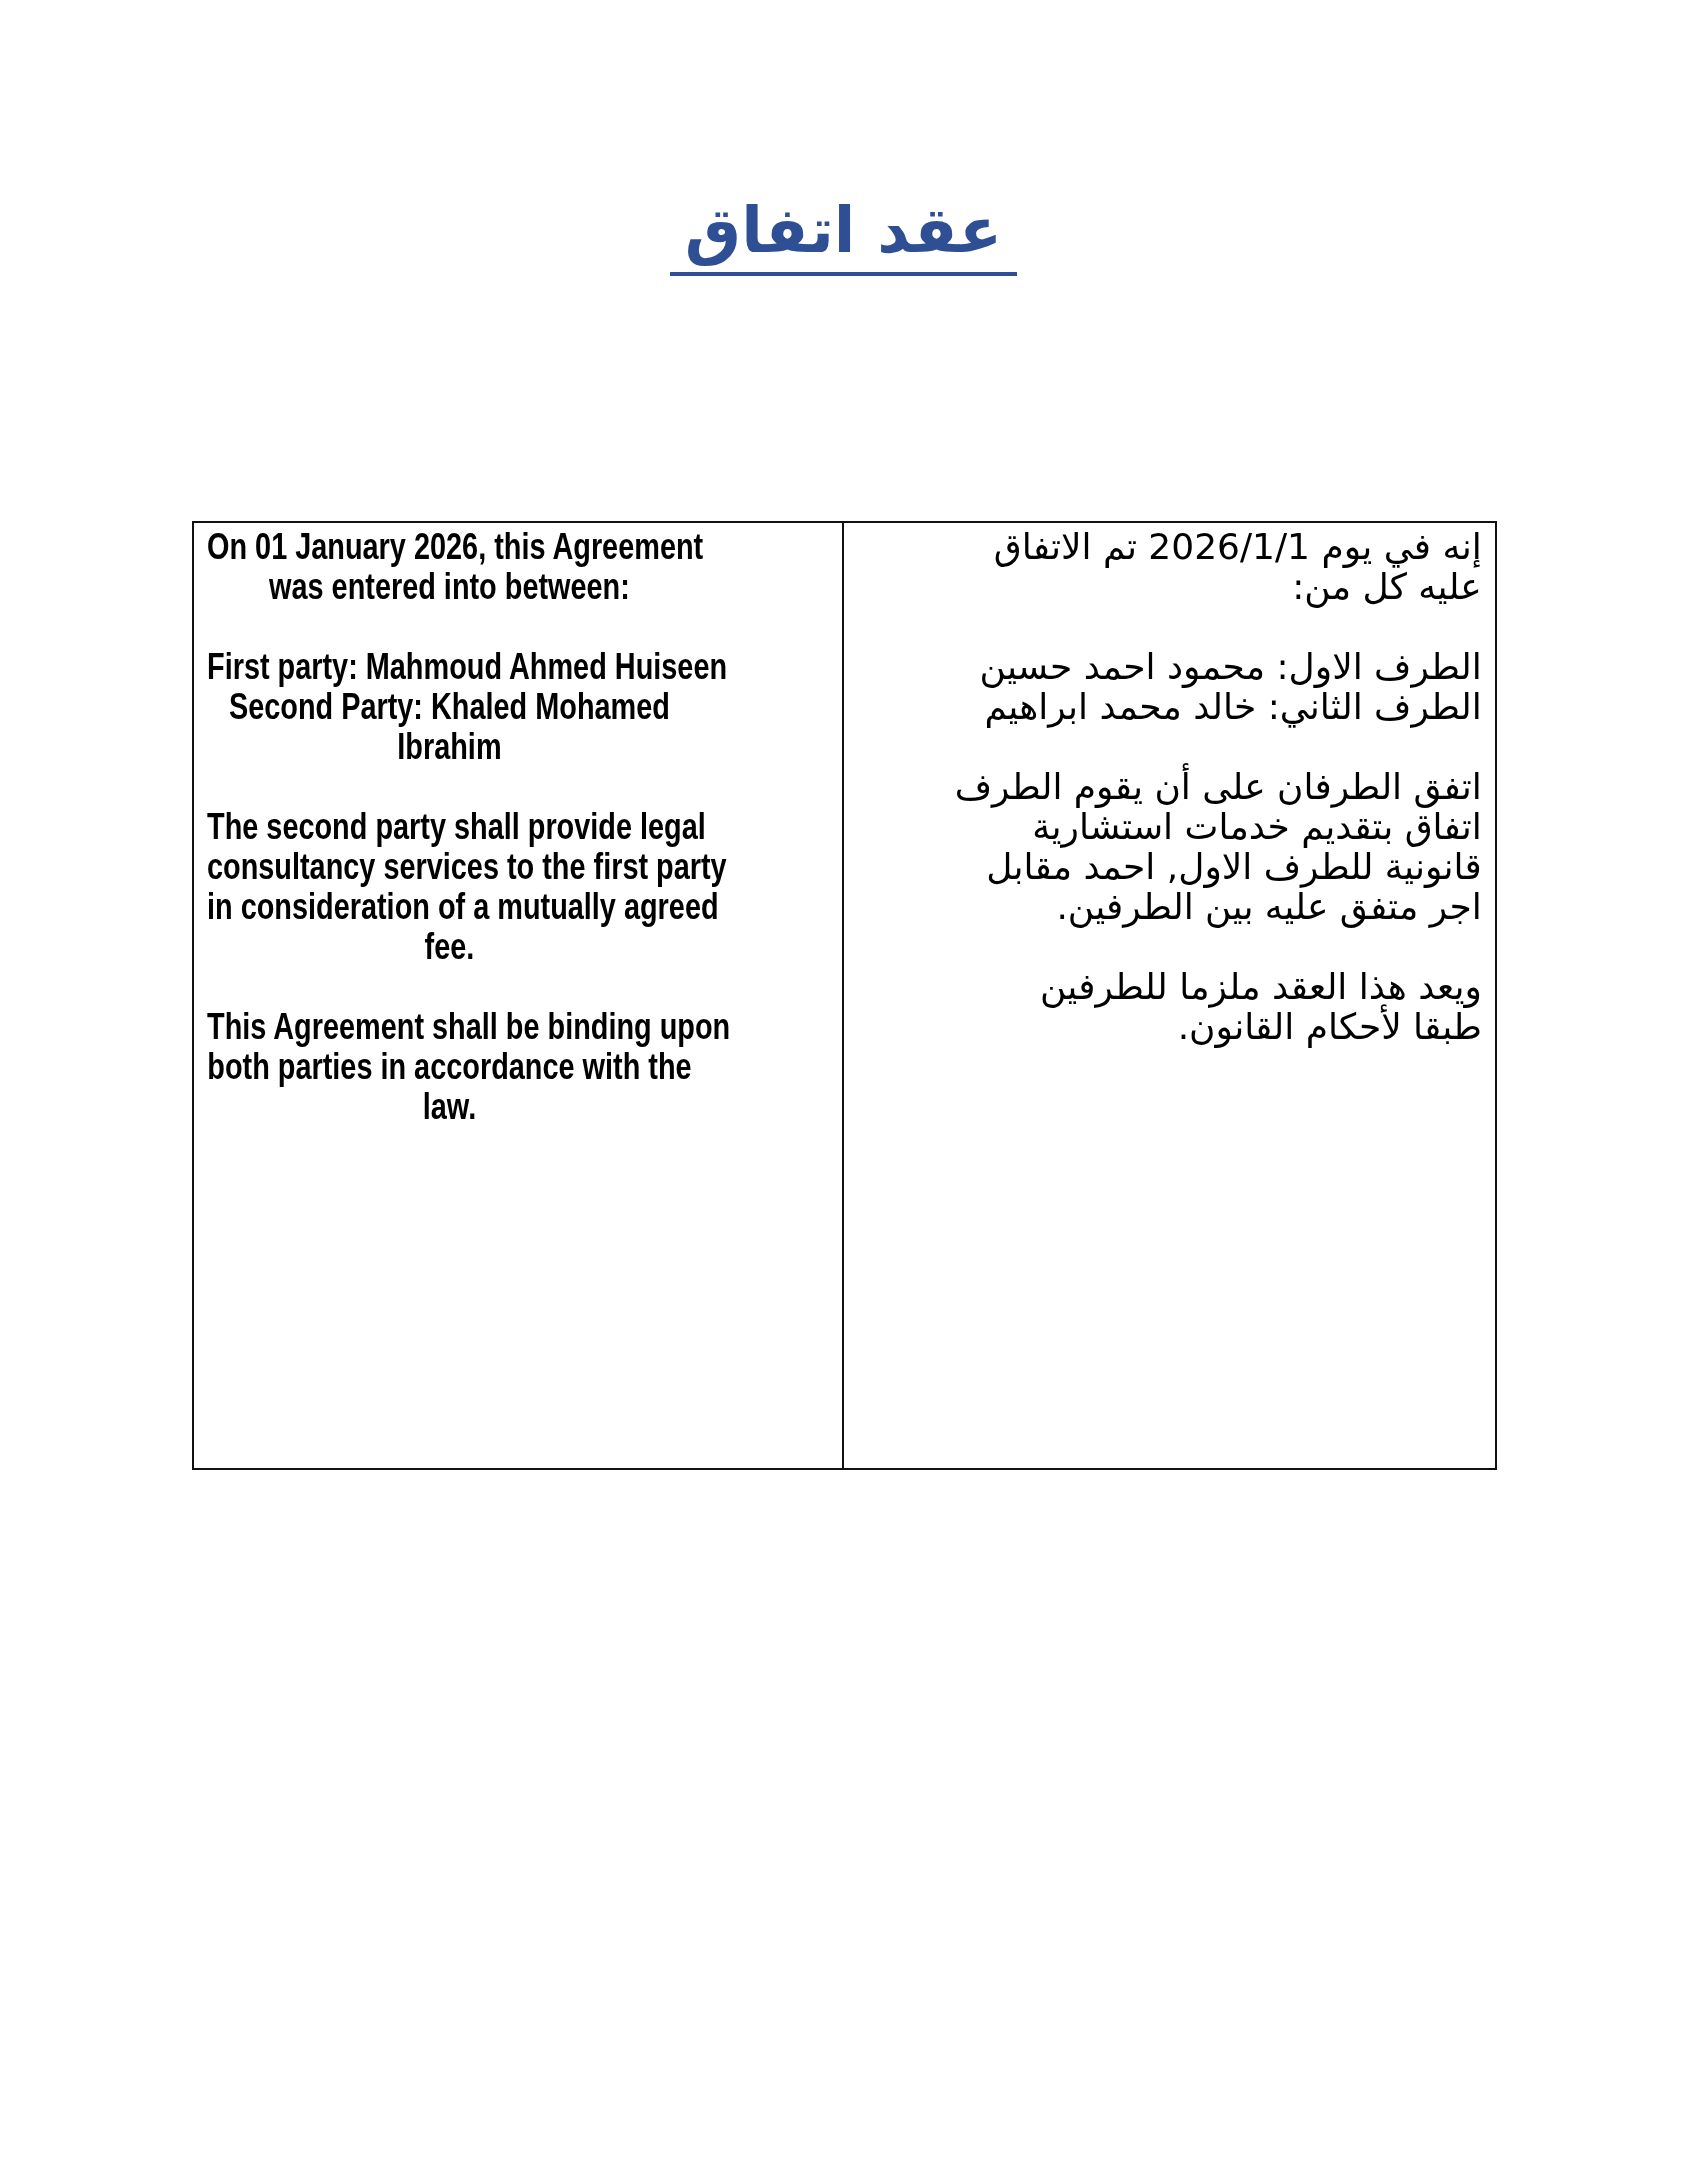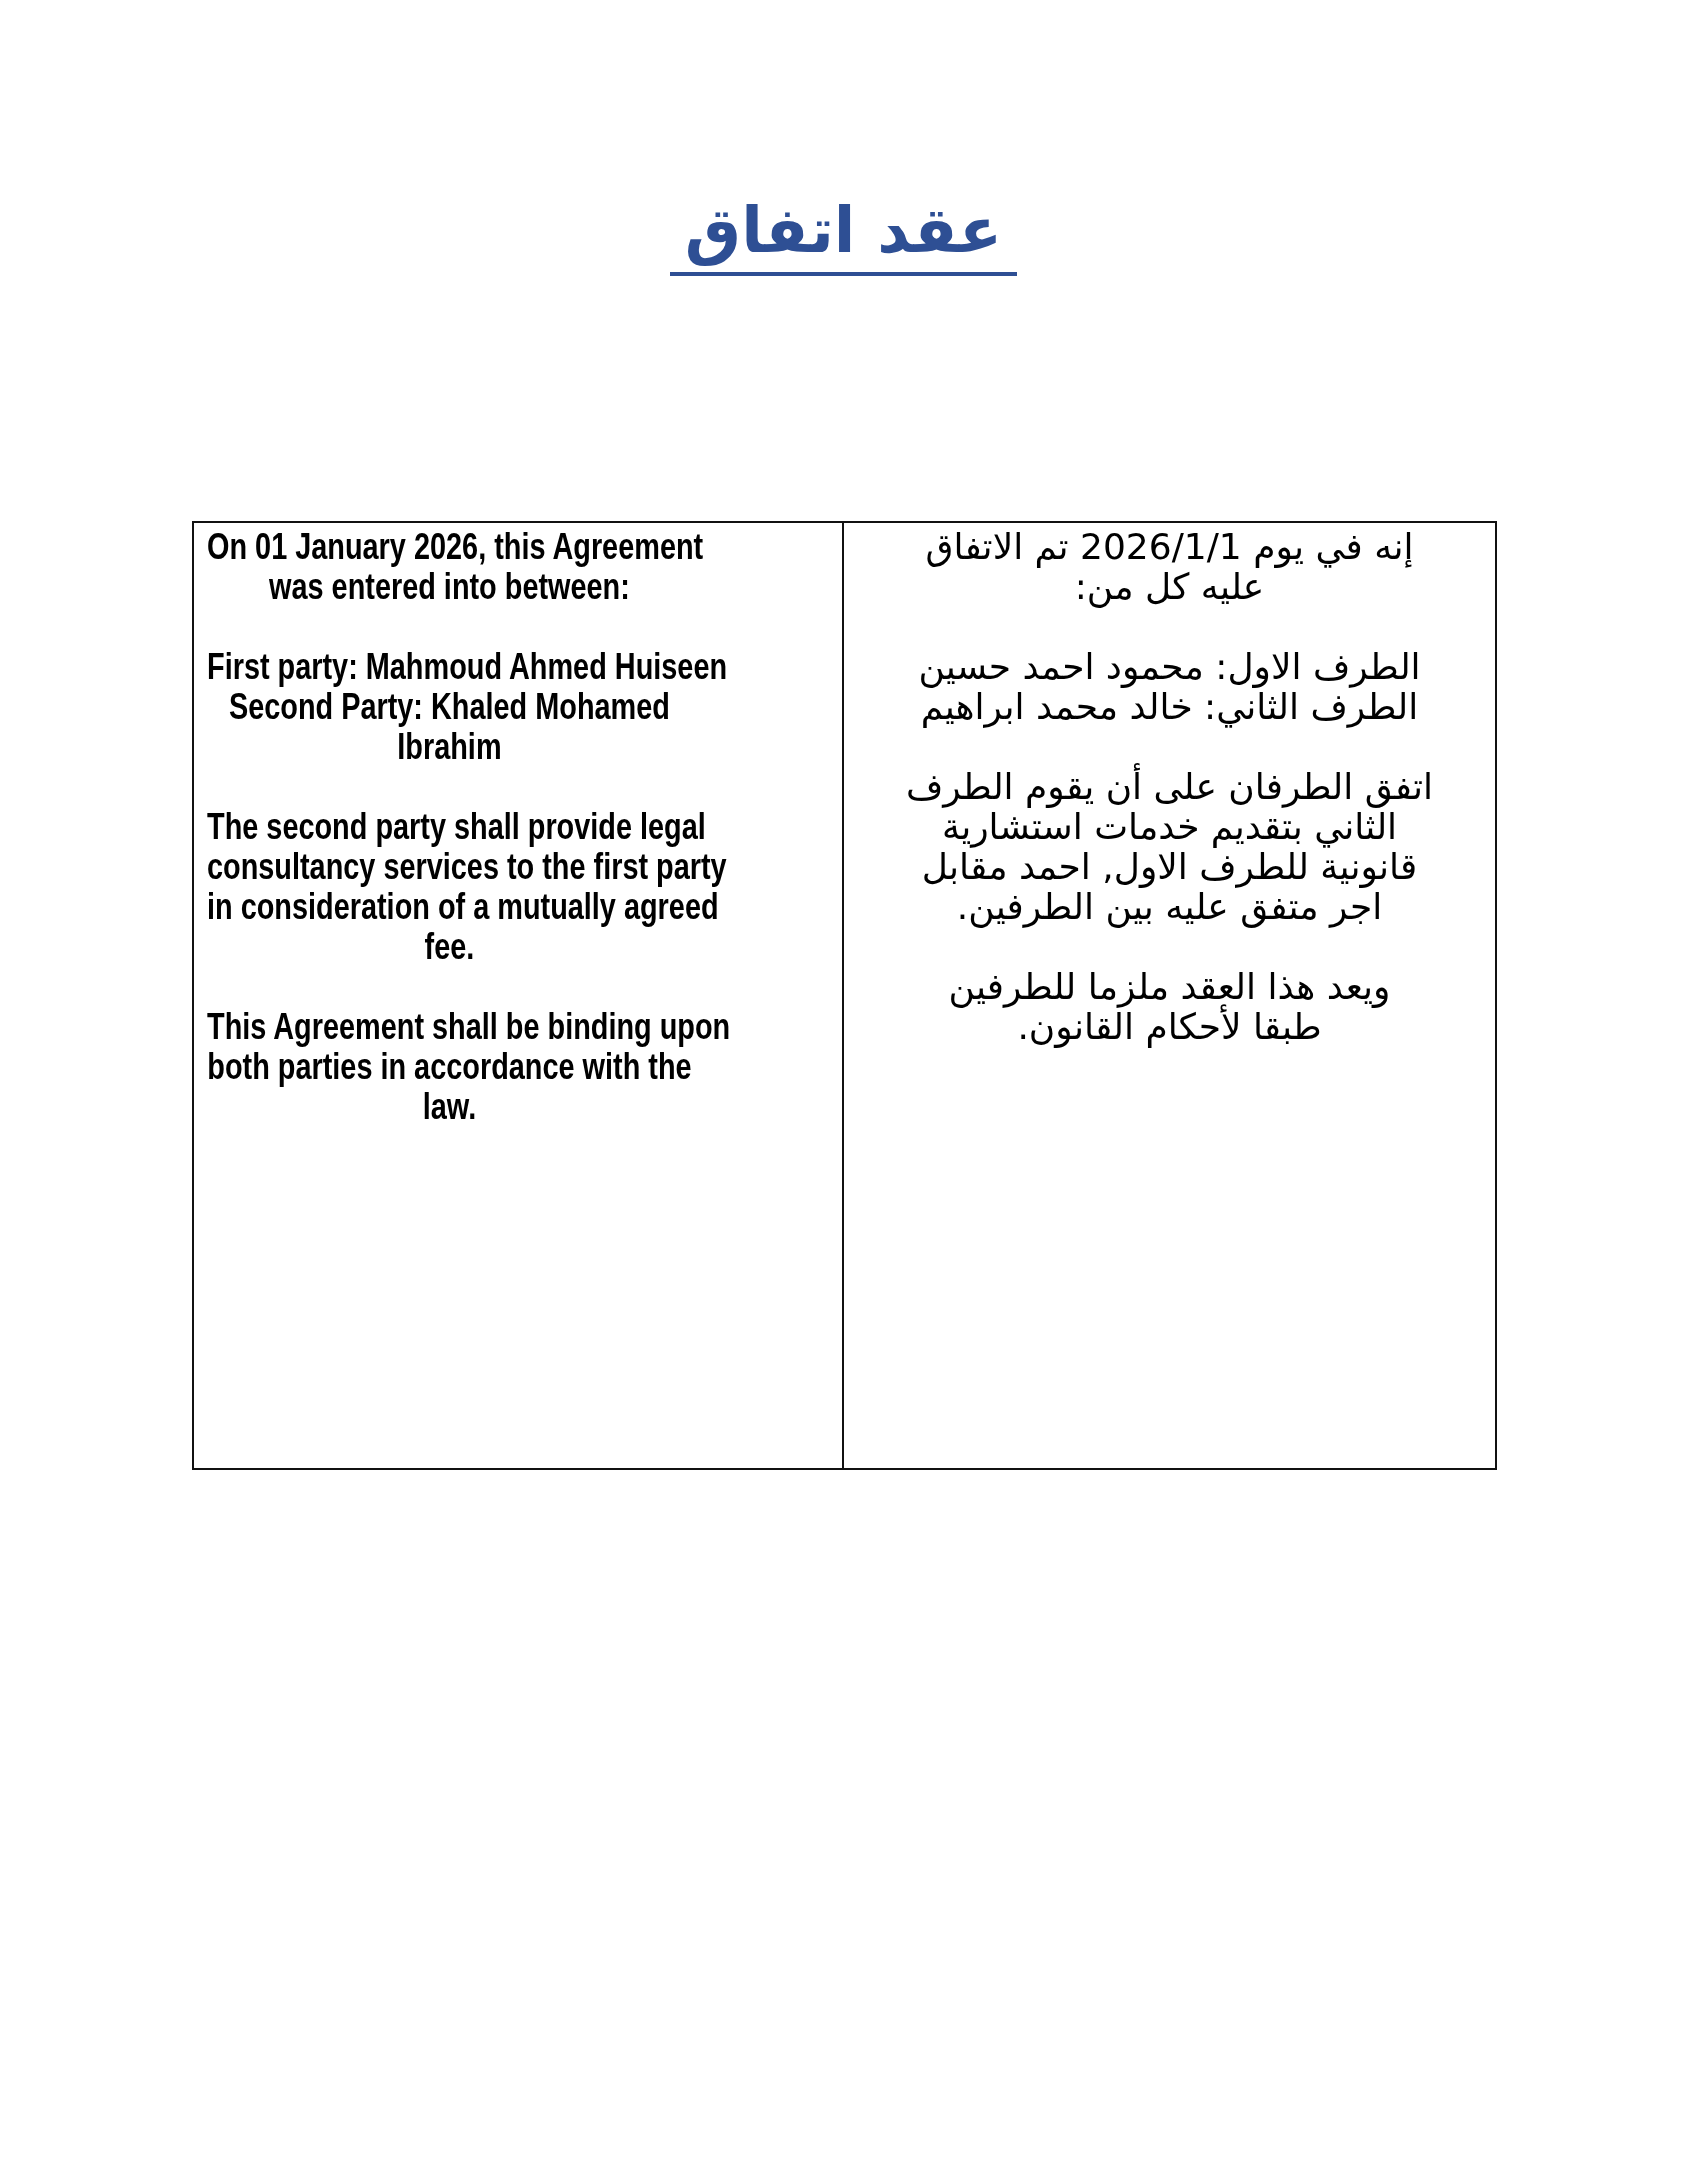--- a/index.html
+++ b/index.html
@@ -53,21 +53,21 @@
     overflow: hidden;
   }
   .cell-en {
     width: 650px;
     border-right: 2px solid #111111;
     text-align: center;
   }
   .cell-ar {
     flex: 1;
     direction: rtl;
-    text-align: center;
+    text-align: right;
   }
   .para { margin: 0 0 40px 0; }
   .para:last-child { margin-bottom: 0; }
 
   .en-line {
     height: 40px;
     line-height: 40px;
     font-family: "Liberation Sans", sans-serif;
     font-weight: bold;
     font-size: 37px;
@@ -139,21 +139,21 @@
         <div class="para">
           <div class="ar-line">إنه في يوم 2026/1/1 تم الاتفاق</div>
           <div class="ar-line">عليه كل من:</div>
         </div>
         <div class="para">
           <div class="ar-line">الطرف الاول: محمود احمد حسين</div>
           <div class="ar-line">الطرف الثاني: خالد محمد ابراهيم</div>
         </div>
         <div class="para">
           <div class="ar-line">اتفق الطرفان على أن يقوم الطرف</div>
-          <div class="ar-line">الثاني بتقديم خدمات استشارية</div>
+          <div class="ar-line">اتفاق بتقديم خدمات استشارية</div>
           <div class="ar-line">قانونية للطرف الاول, احمد مقابل</div>
           <div class="ar-line">اجر متفق عليه بين الطرفين.</div>
         </div>
         <div class="para">
           <div class="ar-line">ويعد هذا العقد ملزما للطرفين</div>
           <div class="ar-line">طبقا لأحكام القانون.</div>
         </div>
       </div>
   </div>
 

